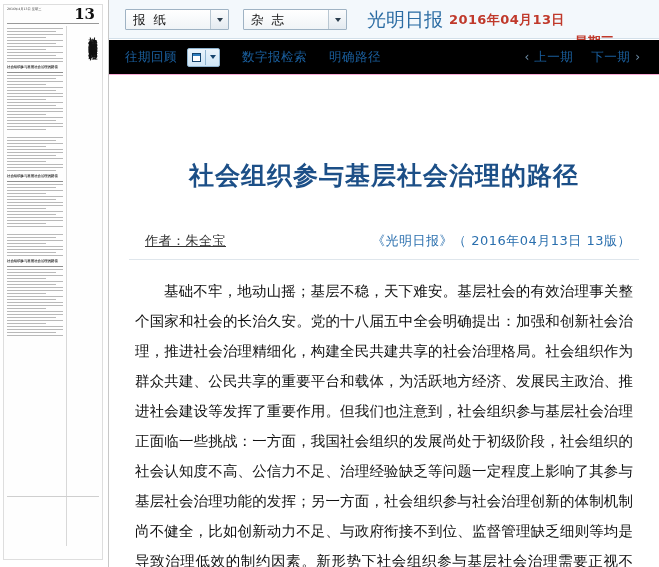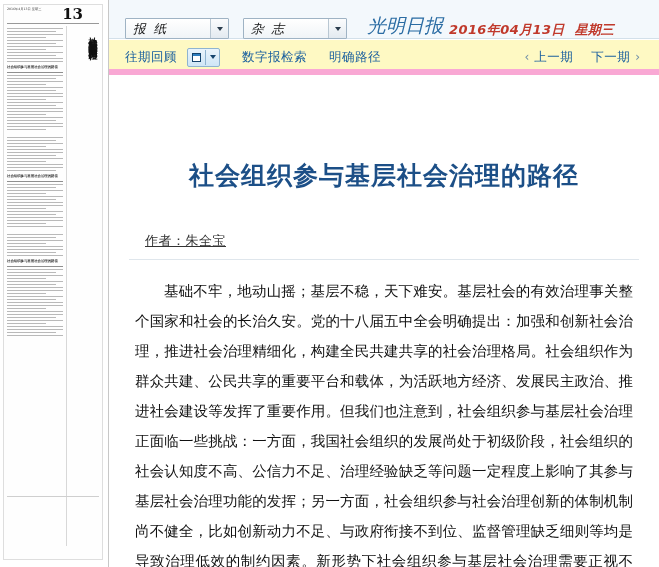--- a/index.html
+++ b/index.html
@@ -54,21 +54,21 @@
     color: #444;
     line-height: 5px;
     transform: scale(1);
   }
   .thumb-pageno {
     font-size: 15px;
     font-weight: bold;
     color: #111;
     line-height: 15px;
     font-family: "DejaVu Serif", "Liberation Serif", serif;
-    margin-right: 16px;
+    margin-right: 4px;
   }
   .thumb-rule {
     height: 1px;
     background: #999;
     margin: 1px 3px 2px 3px;
   }
   .thumb-body {
     position: relative;
     height: 520px;
   }
@@ -129,24 +129,23 @@
     left: 109px;
     top: 0;
     right: 0;
     height: 39px;
     background: #f3f8fc;
     border-bottom: 1px solid #d3e0ea;
     box-sizing: border-box;
   }
   .topbar-inner {
     display: flex;
-    align-items: flex-end;
+    align-items: center;
     height: 39px;
     padding-left: 16px;
-    font-style: italic;
   }
   .select-box {
     position: relative;
     width: 104px;
     height: 21px;
     margin-right: 14px;
     border: 1px solid #9fb3c4;
     background: linear-gradient(#ffffff, #f0f4f7);
     box-sizing: border-box;
     font-size: 12.5px;
@@ -196,22 +195,22 @@
     margin-top: 44px;
   }
 
   
   .navbar {
     position: absolute;
     left: 109px;
     top: 40px;
     right: 0;
     height: 35px;
-    background: #fef9c3;
-    border-bottom: 6px solid #f9a8d4;
+    background: #000000;
+    border-bottom: 1px solid #f9a8d4;
     box-sizing: border-box;
   }
   .navbar-inner {
     display: flex;
     align-items: center;
     height: 34px;
     padding-left: 16px;
     position: relative;
   }
   .nav-link {
@@ -504,18 +503,23 @@
         <a href="#">下一期</a>
         <span class="chev">›</span>
       </span>
     </div>
   </div>
 
   <div class="article">
     <h1 class="headline">社会组织参与基层社会治理的路径</h1>
     <div class="meta-row">
       <span class="author">作者：朱全宝</span>
+      <span class="source">
+        <span>《光明日报》（</span>
+        <span class="src-date">2016年04月13日</span>
+        <span>13版）</span>
+      </span>
     </div>
     <div class="meta-rule"></div>
     <p class="body-text">基础不牢，地动山摇；基层不稳，天下难安。基层社会的有效治理事关整个国家和社会的长治久安。党的十八届五中全会明确提出：加强和创新社会治理，推进社会治理精细化，构建全民共建共享的社会治理格局。社会组织作为群众共建、公民共享的重要平台和载体，为活跃地方经济、发展民主政治、推进社会建设等发挥了重要作用。但我们也注意到，社会组织参与基层社会治理正面临一些挑战：一方面，我国社会组织的发展尚处于初级阶段，社会组织的社会认知度不高、公信力不足、治理经验缺乏等问题一定程度上影响了其参与基层社会治理功能的发挥；另一方面，社会组织参与社会治理创新的体制机制尚不健全，比如创新动力不足、与政府衔接不到位、监督管理缺乏细则等均是导致治理低效的制约因素。新形势下社会组织参与基层社会治理需要正视不足、找准方向、明确路径，以实现社会组织发展与社会治理有效之双赢。</p>
   </div>
 
 </div>
 
 </body></html>

